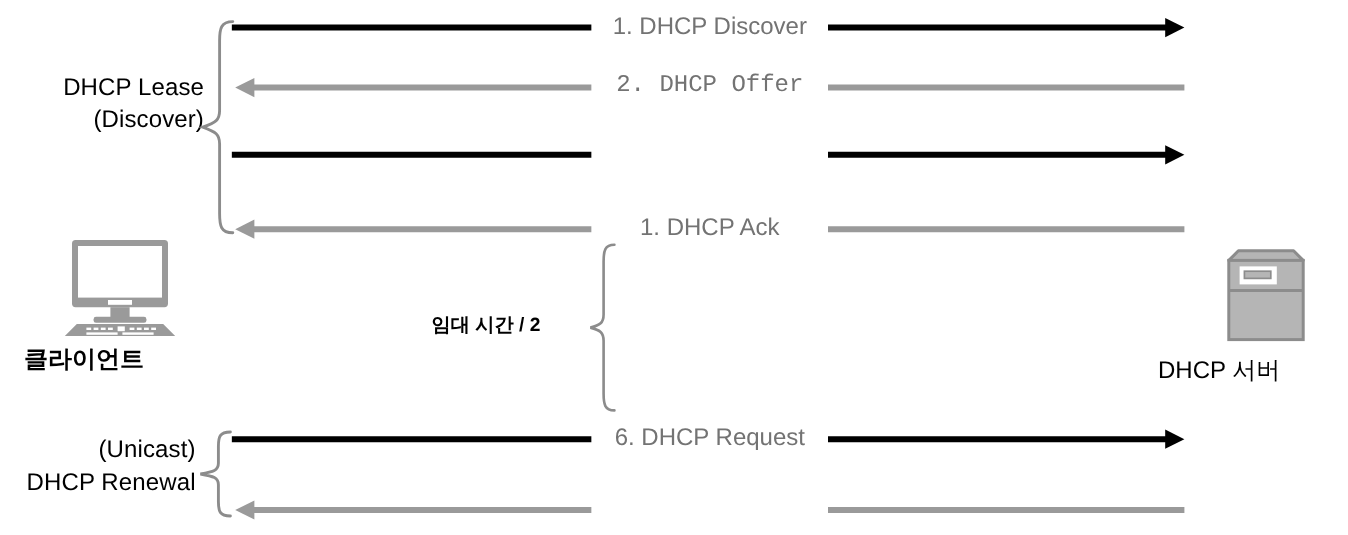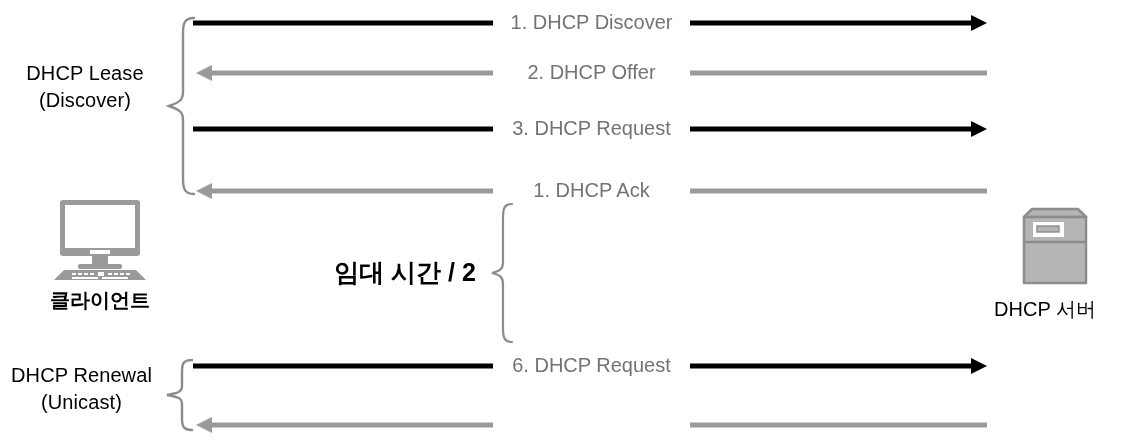--- a/index.html
+++ b/index.html
@@ -12,47 +12,46 @@
     width: 1123px;
     height: 446px;
     background: #ffffff;
     font-family: "Liberation Sans", "DejaVu Sans", sans-serif;
     overflow: hidden;
   }
   .abs { position: absolute; }
 
   
   .grp-label {
-    text-align: center;
+    text-align: right;
     color: #000000;
     font-size: 20px;
     line-height: 27px;
     white-space: nowrap;
     letter-spacing: 0.1px;
   }
   .node-label {
-    text-align: center;
     color: #000000;
     font-size: 20px;
     line-height: 24px;
     white-space: nowrap;
     font-weight: 700;
   }
   .node-label.light { font-weight: 400; }
   .msg-label {
     text-align: center;
     color: #737373;
     font-size: 20px;
     line-height: 24px;
     white-space: nowrap;
   }
   .lease-half-label {
     text-align: center;
     color: #000000;
-    font-size: 25px;
+    font-size: 16px;
     line-height: 24px;
     white-space: nowrap;
     font-weight: 700;
   }
 
   
   .arrow-svg { display: block; }
 
   
   .brace-svg { display: block; }
@@ -70,22 +69,22 @@
     <div>(Discover)</div>
   </div>
 
   <div class="abs" style="left:164px; top:14px;">
     <svg class="brace-svg" width="34" height="184" viewBox="0 0 34 184" aria-hidden="true">
       <path d="M30 4 C 20 4, 19 10, 19 20 L 19 78 C 19 86, 16 88, 5 92 C 16 96, 19 98, 19 106 L 19 164 C 19 174, 20 180, 30 180" fill="none" stroke="#8c8c8c" stroke-width="2.4" stroke-linecap="round"></path>
     </svg>
   </div>
 
   <div class="abs grp-label" style="left:0px; top:362px; width:163px;">
+    <div>(Unicast)</div>
     <div>DHCP Renewal</div>
-    <div>(Unicast)</div>
   </div>
 
   <div class="abs" style="left:162px; top:356px;">
     <svg class="brace-svg" width="34" height="78" viewBox="0 0 34 78" aria-hidden="true">
       <path d="M30 4 C 21 4, 20 8, 20 16 L 20 30 C 20 36, 16 37, 5 39 C 16 41, 20 42, 20 48 L 20 62 C 20 70, 21 74, 30 74" fill="none" stroke="#8c8c8c" stroke-width="2.4" stroke-linecap="round"></path>
     </svg>
   </div>
 
   <div class="abs lease-half-label" style="left:320px; top:260px; width:170px;">임대 시간 / 2</div>
 
@@ -107,33 +106,32 @@
       <polygon points="281,1 297,9 281,17" fill="#000000"></polygon>
     </svg>
   </div>
 
   <div class="abs" style="left:193px; top:64px;">
     <svg class="arrow-svg" width="300" height="18" viewBox="0 0 300 18" aria-hidden="true">
       <line x1="17" y1="9" x2="300" y2="9" stroke="#9a9a9a" stroke-width="5"></line>
       <polygon points="19,1 3,9 19,17" fill="#9a9a9a"></polygon>
     </svg>
   </div>
-  <div class="abs msg-label" style="left:493px; top:60px; width:197px;">2. DHCP Offer</div>
+  <div class="abs msg-label" style="left:493px; top:60px; width:197px;font-family:Liberation Mono, monospace;">2. DHCP Offer</div>
   <div class="abs" style="left:690px; top:64px;">
     <svg class="arrow-svg" width="300" height="18" viewBox="0 0 300 18" aria-hidden="true">
       <line x1="0" y1="9" x2="297" y2="9" stroke="#9a9a9a" stroke-width="5"></line>
     </svg>
   </div>
 
   <div class="abs" style="left:193px; top:120px;">
     <svg class="arrow-svg" width="300" height="18" viewBox="0 0 300 18" aria-hidden="true">
       <line x1="0" y1="9" x2="300" y2="9" stroke="#000000" stroke-width="5"></line>
     </svg>
   </div>
-  <div class="abs msg-label" style="left:493px; top:116px; width:197px;">3. DHCP Request</div>
   <div class="abs" style="left:690px; top:120px;">
     <svg class="arrow-svg" width="300" height="18" viewBox="0 0 300 18" aria-hidden="true">
       <line x1="0" y1="9" x2="283" y2="9" stroke="#000000" stroke-width="5"></line>
       <polygon points="281,1 297,9 281,17" fill="#000000"></polygon>
     </svg>
   </div>
 
   <div class="abs" style="left:193px; top:182px;">
     <svg class="arrow-svg" width="300" height="18" viewBox="0 0 300 18" aria-hidden="true">
       <line x1="17" y1="9" x2="300" y2="9" stroke="#9a9a9a" stroke-width="5"></line>

